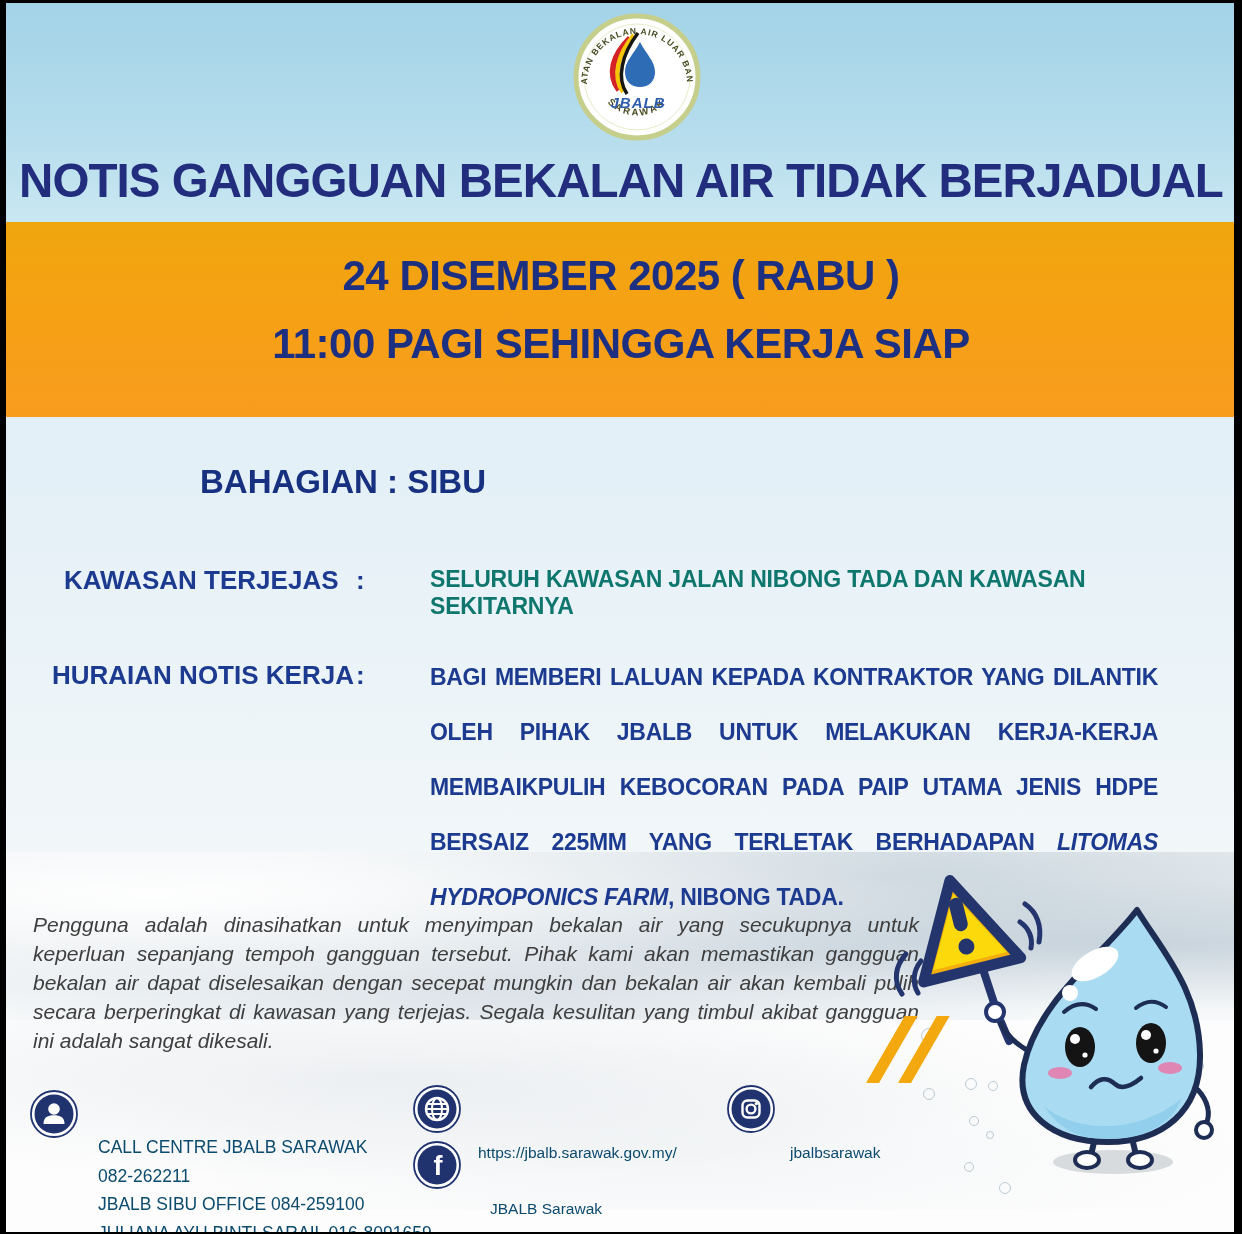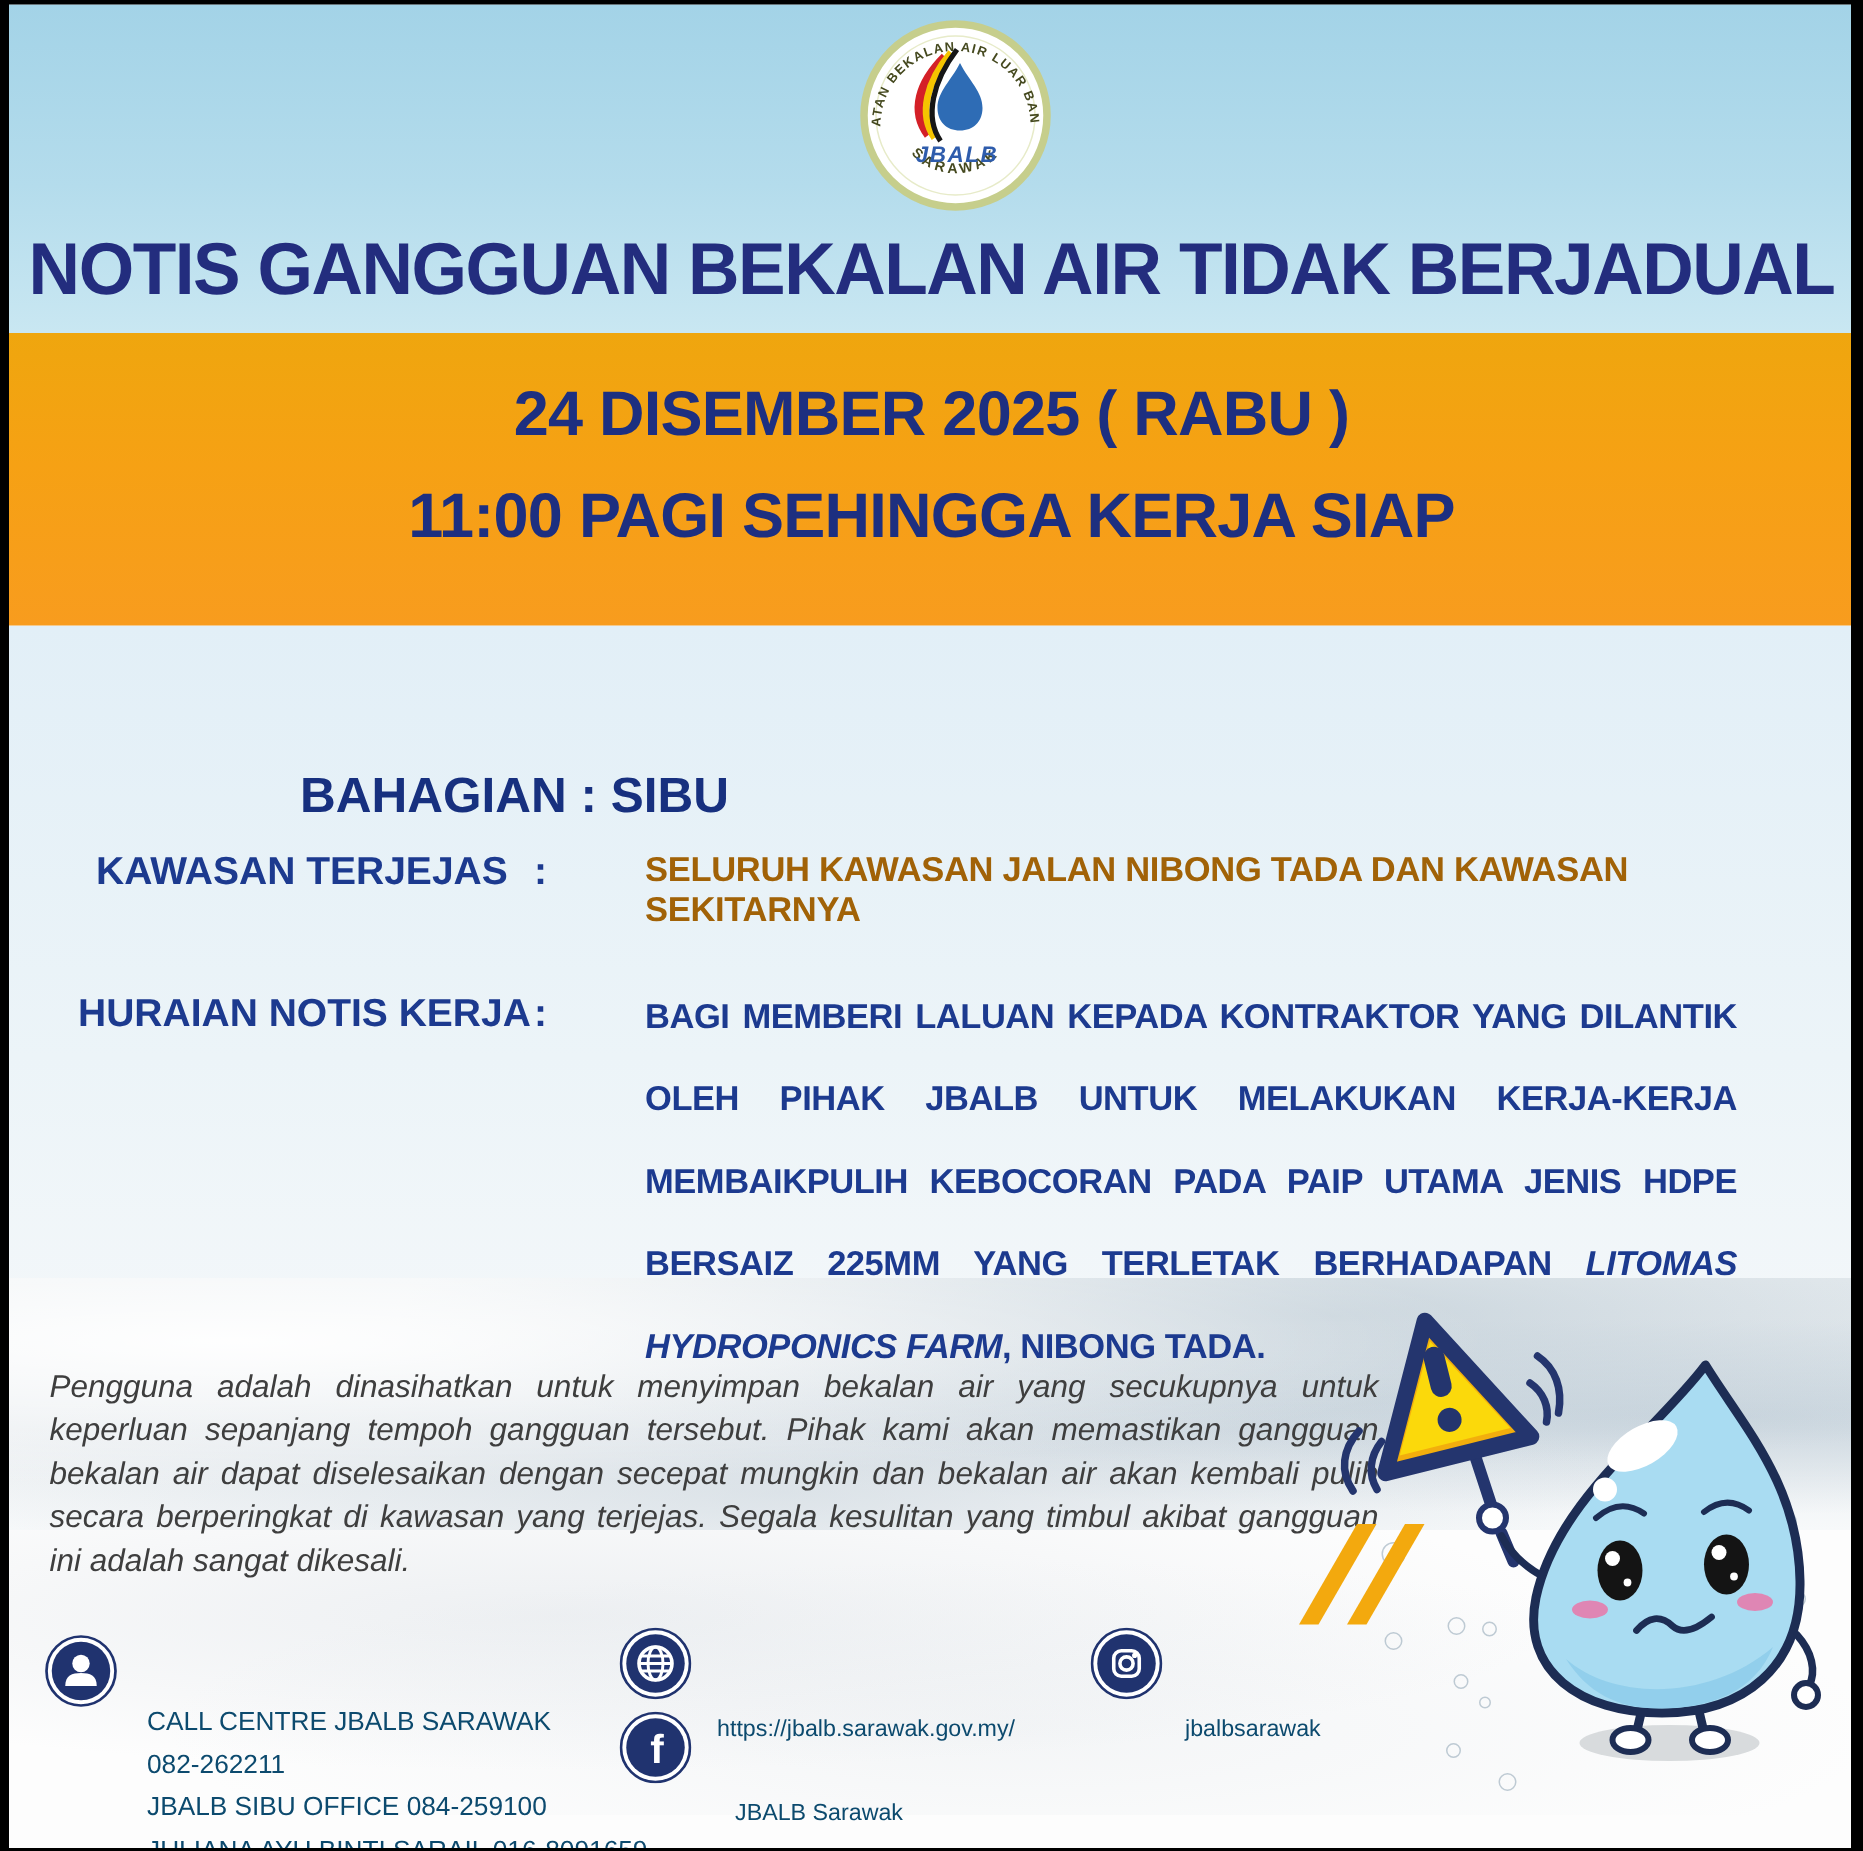--- a/index.html
+++ b/index.html
@@ -28,23 +28,23 @@
       radial-gradient(ellipse at 30% 30%, rgba(190,200,210,.25), rgba(190,200,210,0) 55%),
       radial-gradient(ellipse at 55% 70%, rgba(200,210,218,.18), rgba(200,210,218,0) 60%);}
   
   .frame{background:#000;z-index:50;}
   
   .title{left:0;top:152px;width:1242px;text-align:center;
     font-size:49px;font-weight:700;letter-spacing:-1px;color:#232d7e;
     transform:scaleX(.97);z-index:3;}
   .sched-line{left:0;width:1242px;text-align:center;font-weight:700;
     font-size:42px;color:#1d2f80;z-index:3;letter-spacing:-.5px;}
-  .loc{font-size:33px;font-weight:700;color:#17307f;z-index:3;margin-top:48px;}
+  .loc{font-size:33px;font-weight:700;color:#17307f;z-index:3;}
   .lbl{font-size:26px;font-weight:700;color:#1c3a8f;z-index:3;}
-  .val{font-size:23px;font-weight:700;color:#a16207;z-index:3;letter-spacing:-.2px;}
+  .val{font-size:23px;font-weight:700;color:#0f766e;z-index:3;letter-spacing:-.2px;}
   .para{left:430px;top:650px;width:728px;font-size:23px;font-weight:700;color:#1c3a8f;
     line-height:55px;text-align:justify;letter-spacing:-.3px;z-index:3;}
   .para .it{font-style:italic;}
   .disclaimer{left:33px;top:910px;width:886px;font-size:21px;font-style:italic;
     color:#3e3e3e;line-height:29px;text-align:justify;z-index:4;}
   
   .banner{left:6px;top:1016px;width:900px;height:67px;z-index:4;
     background:linear-gradient(180deg,#fdb813,#f3a60e);
     clip-path:polygon(0 0,892px 0,852px 100%,0 100%);}
   .banner-text{width:860px;line-height:67px;text-align:center;

